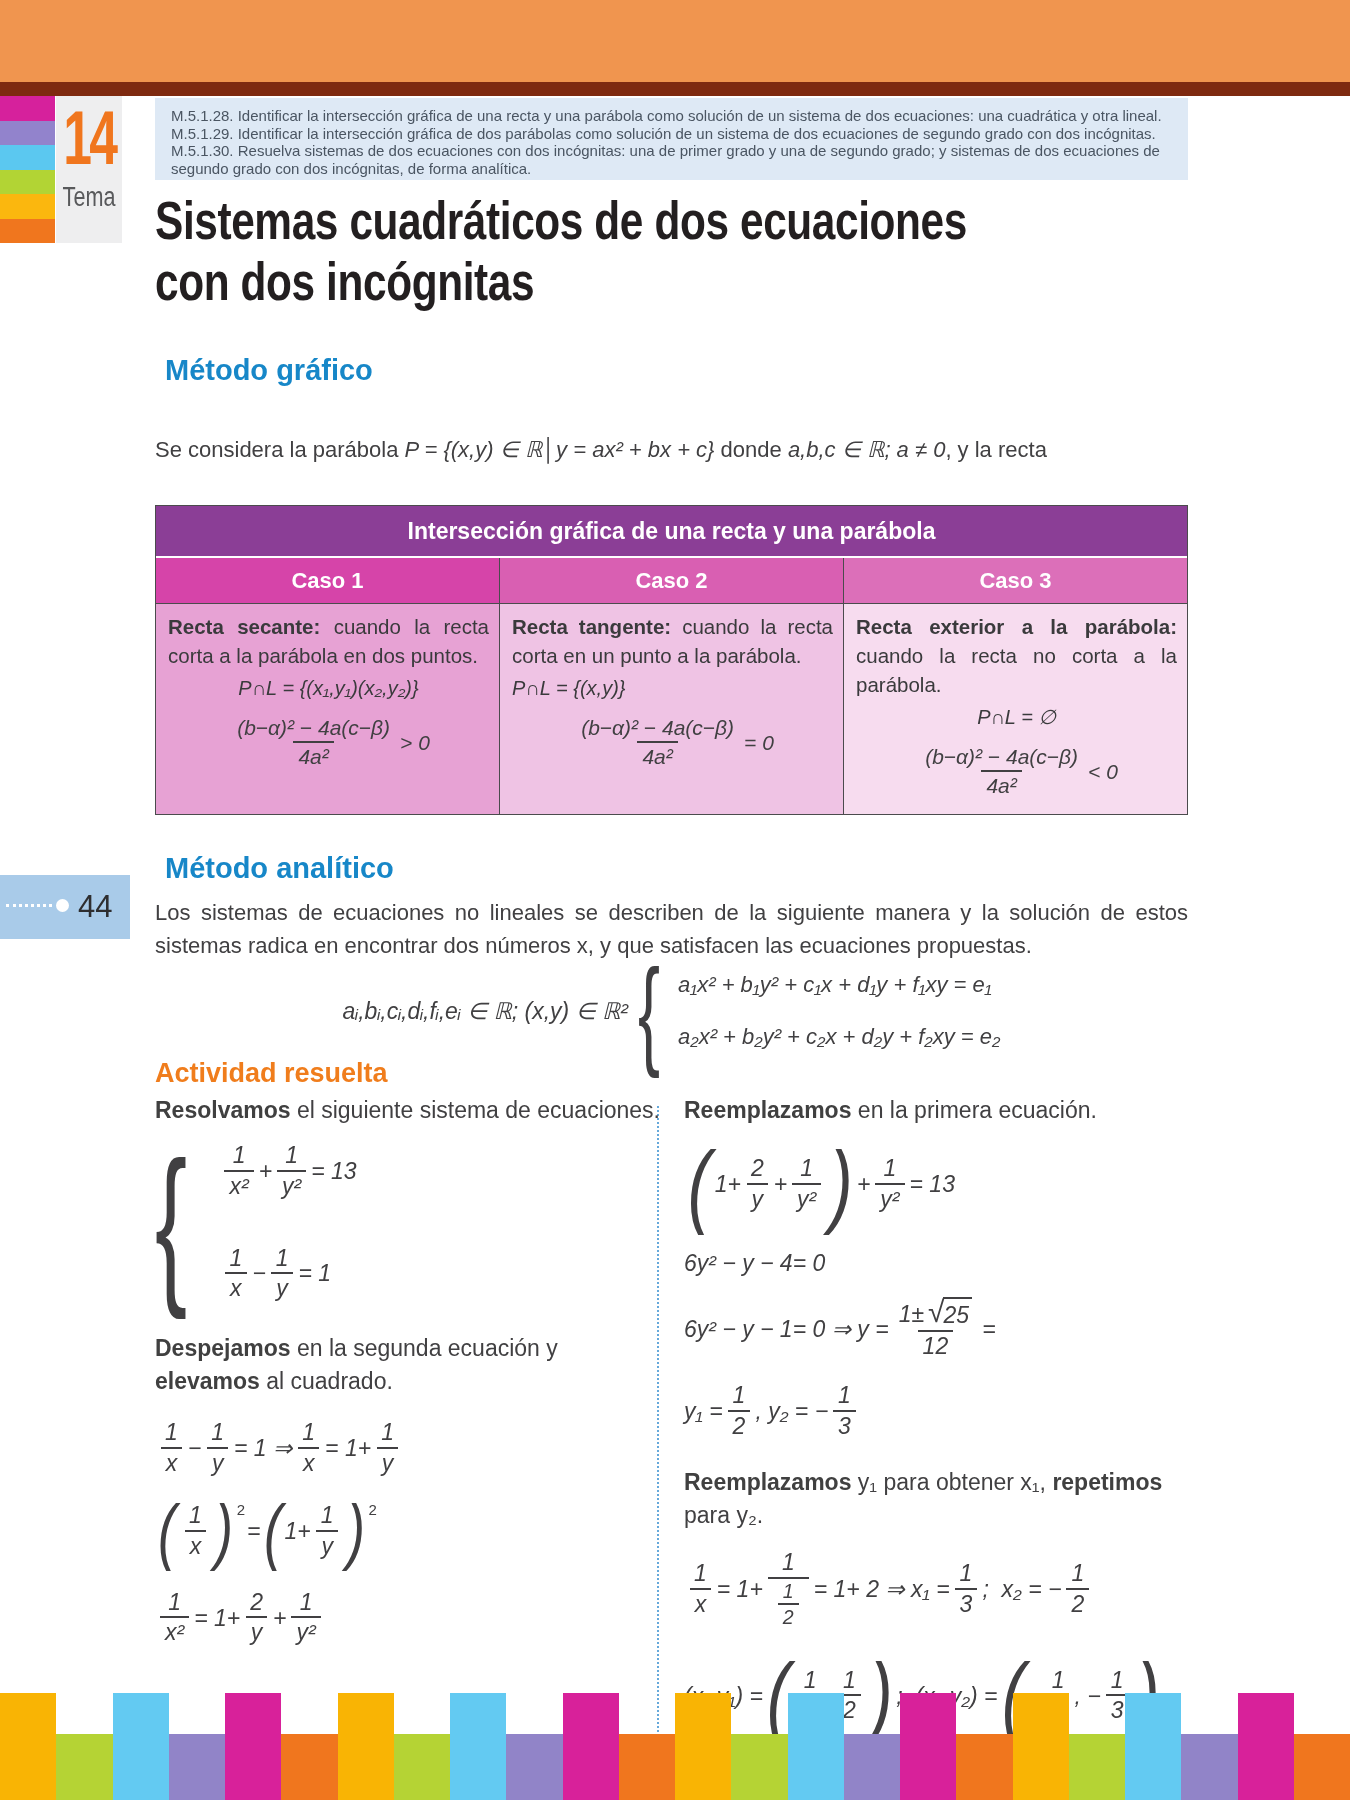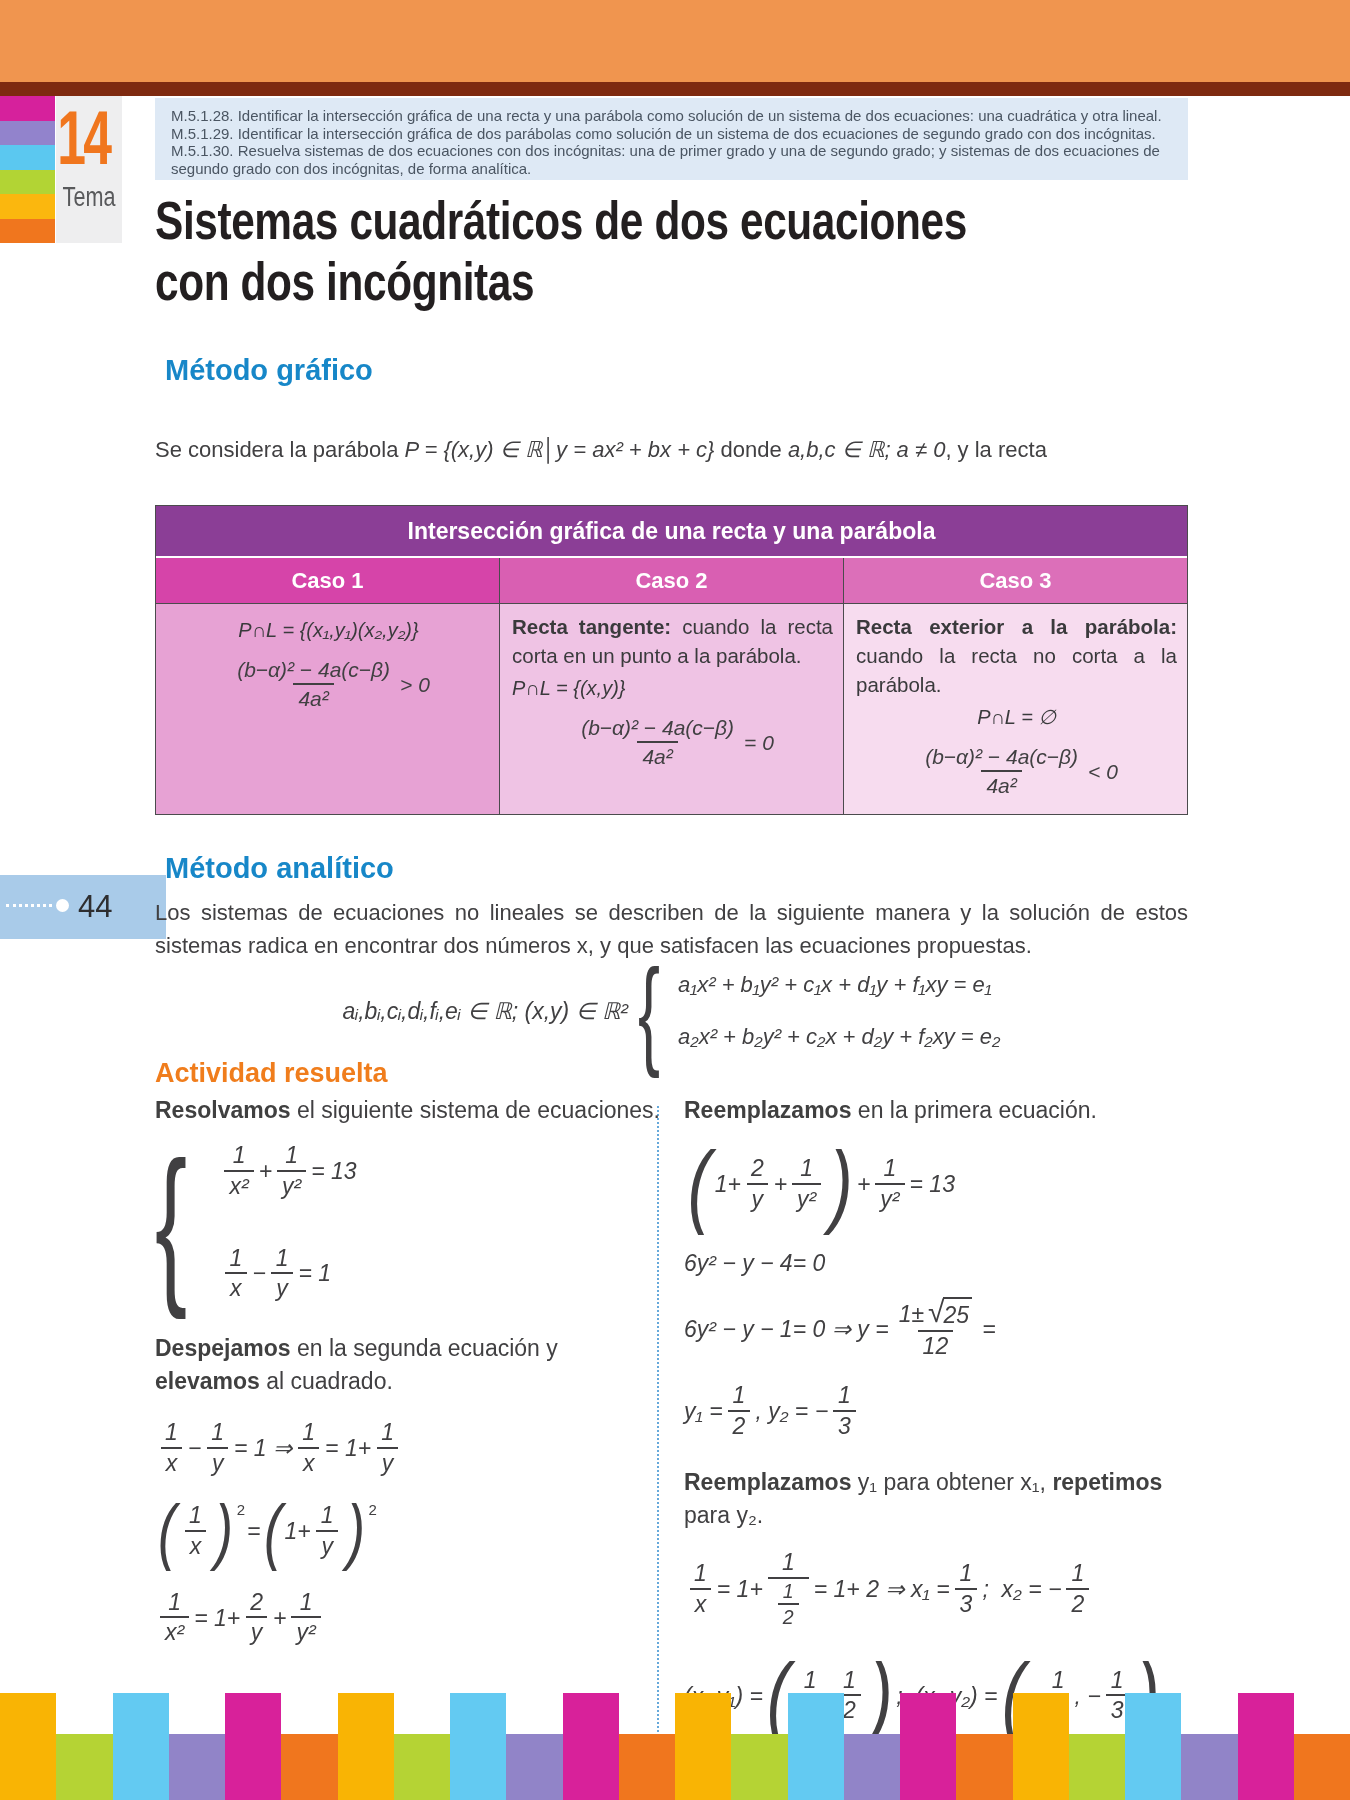--- a/index.html
+++ b/index.html
@@ -5,21 +5,21 @@
   html,body{margin:0;padding:0;background:#888;}
   .page{position:relative;width:1350px;height:1800px;background:#fff;overflow:hidden;
         font-family:"Liberation Sans",sans-serif;color:#414042;}
   
   .band{position:absolute;left:0;top:0;width:1350px;height:82px;}
   .stripe{position:absolute;left:0;top:82px;width:1350px;height:14px;}
   
   .tabs{position:absolute;left:0;top:96px;width:55px;height:147px;display:flex;flex-direction:column;}
   .tabs .tab{flex:1;}
   .temabox{position:absolute;left:56px;top:96px;width:66px;height:147px;background:#EEEEEF;
-           display:flex;flex-direction:column;align-items:flex-end;justify-content:flex-start;}
+           display:flex;flex-direction:column;align-items:center;justify-content:flex-start;}
   .tema-num{font-size:76px;font-weight:700;line-height:84px;transform:scaleX(.68);transform-origin:center top;letter-spacing:-4px;}
   .tema-label{font-size:27px;color:#58595B;transform:scaleX(.8);transform-origin:center top;margin-top:2px;}
   
   .standards{position:absolute;left:155px;top:98px;width:1033px;height:82px;box-sizing:border-box;
              padding:9px 16px 0 16px;font-size:15px;line-height:17.5px;color:#4A5562;}
   
   .title{position:absolute;left:155px;top:190px;font-weight:700;font-size:53px;line-height:61px;
          color:#231F20;letter-spacing:-.5px;transform:scaleX(.8);transform-origin:left top;white-space:nowrap;}
   
   .h-blue{position:absolute;left:155px;font-size:29px;font-weight:700;margin-left:10px;}
@@ -123,20 +123,21 @@
 
   <div class="gtable">
     <div class="gt-title" style="background: rgb(139, 62, 150);">Intersección gráfica de una recta y una parábola</div>
     <div class="gt-heads">
       <div class="hc" style="background: rgb(214, 68, 169);">Caso 1</div>
       <div class="hc" style="background: rgb(217, 95, 178);">Caso 2</div>
       <div class="hc" style="background: rgb(220, 111, 185);">Caso 3</div>
     </div>
     <div class="gt-body">
       <div class="bc" style="background: rgb(231, 162, 212);">
+        <span><b>Recta secante:</b><span> cuando la recta corta a la parábola en dos puntos.</span></span>
         <div class="setline">P∩L = {(x₁,y₁)(x₂,y₂)}</div>
         <div class="mrow center mt12" style="font-size:21px">
           <span class="frac">
               <span class="num">(b−α)² − 4a(c−β)</span>
               <span class="den">4a²</span>
             </span>
           <span class="t">&gt; 0</span>
         </div>
       </div>
       <div class="bc" style="background: rgb(239, 195, 228);">
@@ -158,21 +159,21 @@
               <span class="num">(b−α)² − 4a(c−β)</span>
               <span class="den">4a²</span>
             </span>
           <span class="t">&lt; 0</span>
         </div>
       </div>
     </div>
   </div>
 
   <div class="h-blue" style="top: 852px; color: rgb(23, 135, 200);">Método analítico</div>
-  <div class="badge" style="background: rgb(169, 203, 233); padding-left: 36px;">
+  <div class="badge" style="background: rgb(169, 203, 233);">
     <div class="dotline"></div>
     <div class="dot"></div>
     <div class="num">44</div>
   </div>
   <div class="para">Los sistemas de ecuaciones no lineales se describen de la siguiente manera y la solución de estos sistemas radica en encontrar dos números x, y que satisfacen las ecuaciones propuestas.</div>
 
   <div class="sysform">
     <span class="prefix">aᵢ,bᵢ,cᵢ,dᵢ,fᵢ,eᵢ ∈ ℝ;  (x,y) ∈ ℝ²</span>
     <span class="brace mid">{</span>
     <span class="eqs">

